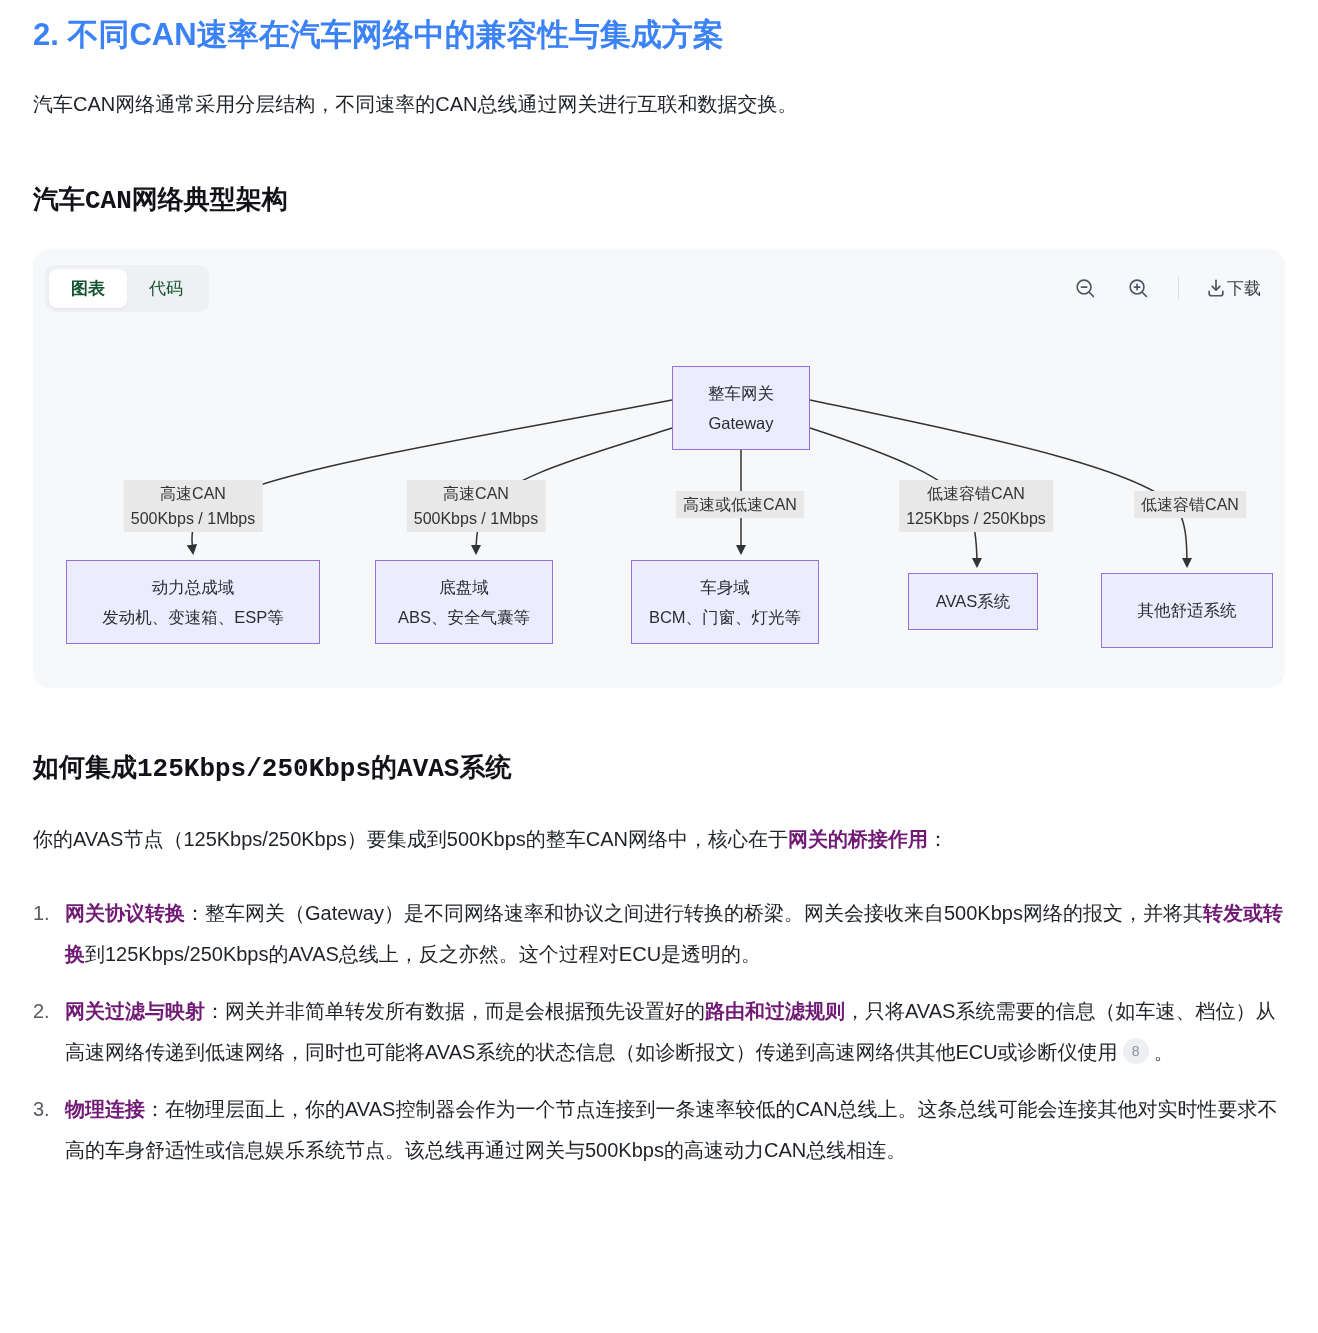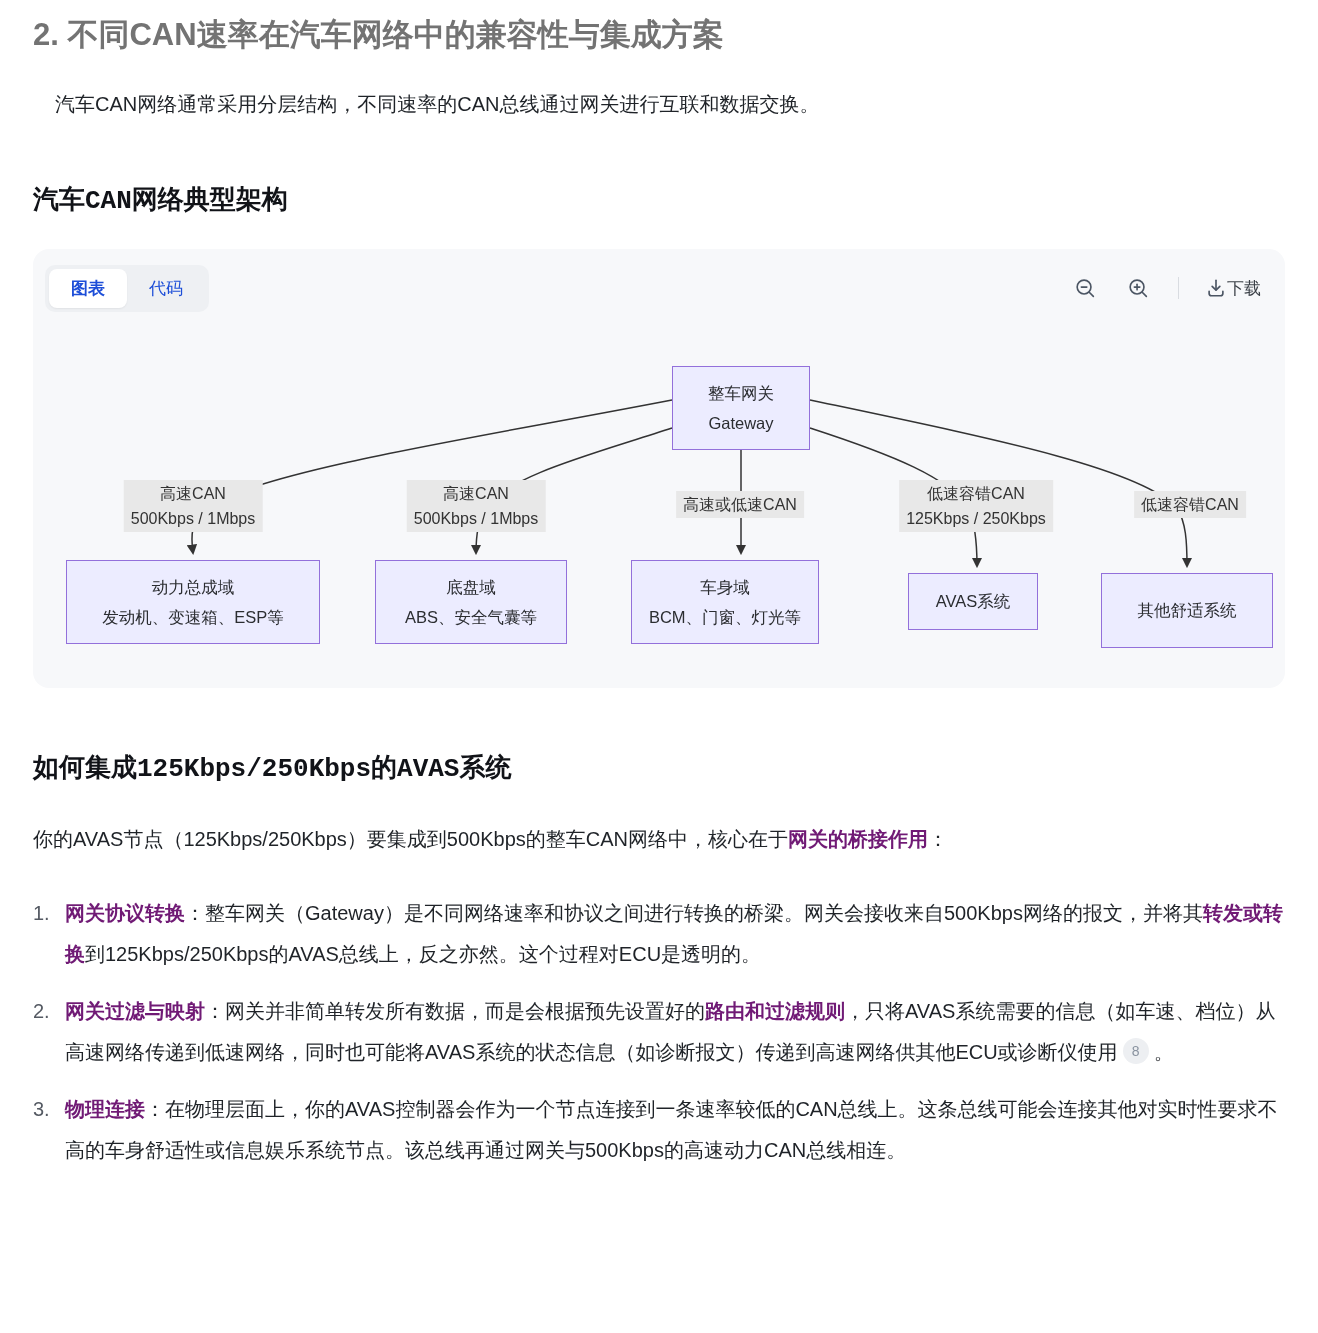--- a/index.html
+++ b/index.html
@@ -4,37 +4,37 @@
 <style>
   * { box-sizing: border-box; margin: 0; padding: 0; }
   html,body { background:#ffffff; }
   body {
     width: 1318px;
     font-family: "Liberation Sans", "DejaVu Sans", sans-serif;
     color: #1a1c20;
   }
   main { padding: 14px 33px 48px 33px; }
 
-  h1.doc-title { font-size: 31px; font-weight: 700; line-height: 1.35; color:#737373; }
-  p.lead { font-size: 20px; line-height: 1.6; margin-top: 32px; color:#1f2328;margin-left:22px; }
+  h1.doc-title { font-size: 31px; font-weight: 700; line-height: 1.35; color:#3b82f6; }
+  p.lead { font-size: 20px; line-height: 1.6; margin-top: 32px; color:#1f2328; }
   h2.sec-title { font-size: 26px; font-weight: 700; margin-top: 62px; color:#111318;font-family:Liberation Mono, monospace; }
 
   
   .panel {
     margin-top: 32px;
     background: #f7f8fa;
     border-radius: 16px;
     padding: 16px 16px 26px 12px;
   }
   .panel-header { display:flex; justify-content:space-between; align-items:center; }
   .tab-group {
     display:inline-flex; background:#eef0f3; border-radius:10px; padding:4px;
   }
   .tab {
-    font-size:17px; padding:8px 22px; border-radius:8px; color:#1d4ed8;
+    font-size:17px; padding:8px 22px; border-radius:8px; color:#14532d;
     cursor:pointer; user-select:none; background:transparent; border:none;
     font-family:inherit;
   }
   .tab.active { background:#ffffff; font-weight:700; box-shadow:0 1px 2px rgba(0,0,0,.06); }
   .panel-controls { display:flex; align-items:center; gap:26px; padding-right:8px; }
   .icon-btn { background:none; border:none; cursor:pointer; display:flex; align-items:center; padding:2px; }
   .icon-btn svg { stroke:#4b5563; fill:none; stroke-width:1.7; stroke-linecap:round; stroke-linejoin:round; }
   .vdivider { width:1px; height:22px; background:#d9dce1; }
   .download-btn { display:flex; align-items:center; background:none; border:none; cursor:pointer; font-family:inherit; }
   .download-btn span { font-size:17px; color:#3a3f46; }
@@ -125,21 +125,21 @@
           <path d="M 765 60 C 945 98 1095 128 1132 168 C 1141 182 1142 202 1142 226" stroke="#333333" stroke-width="1.5" fill="none" marker-end="url(#arr)"></path>
         </svg>
         <div class="node" style="left: 627px; top: 26px; width: 138px; height: 84px;">
           <div>整车网关</div>
           <div>Gateway</div>
         </div>
         <div class="node" style="left: 21px; top: 220px; width: 254px; height: 84px;">
           <div>动力总成域</div>
           <div>发动机、变速箱、ESP等</div>
         </div>
-        <div class="node" style="left: 330px; top: 220px; width: 192px; height: 84px;">
+        <div class="node" style="left: 330px; top: 220px; width: 178px; height: 84px;">
           <div>底盘域</div>
           <div>ABS、安全气囊等</div>
         </div>
         <div class="node" style="left: 586px; top: 220px; width: 188px; height: 84px;">
           <div>车身域</div>
           <div>BCM、门窗、灯光等</div>
         </div>
         <div class="node" style="left: 863px; top: 233px; width: 130px; height: 57px;">
           <div>AVAS系统</div>
         </div>

